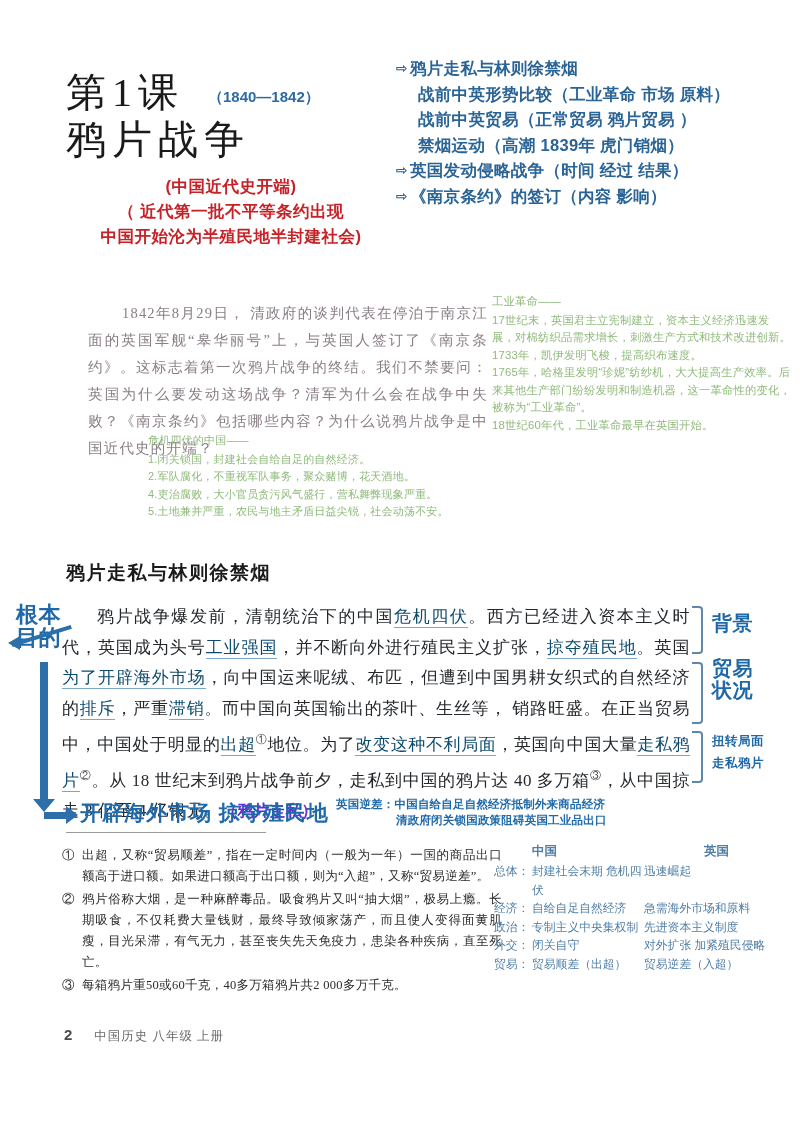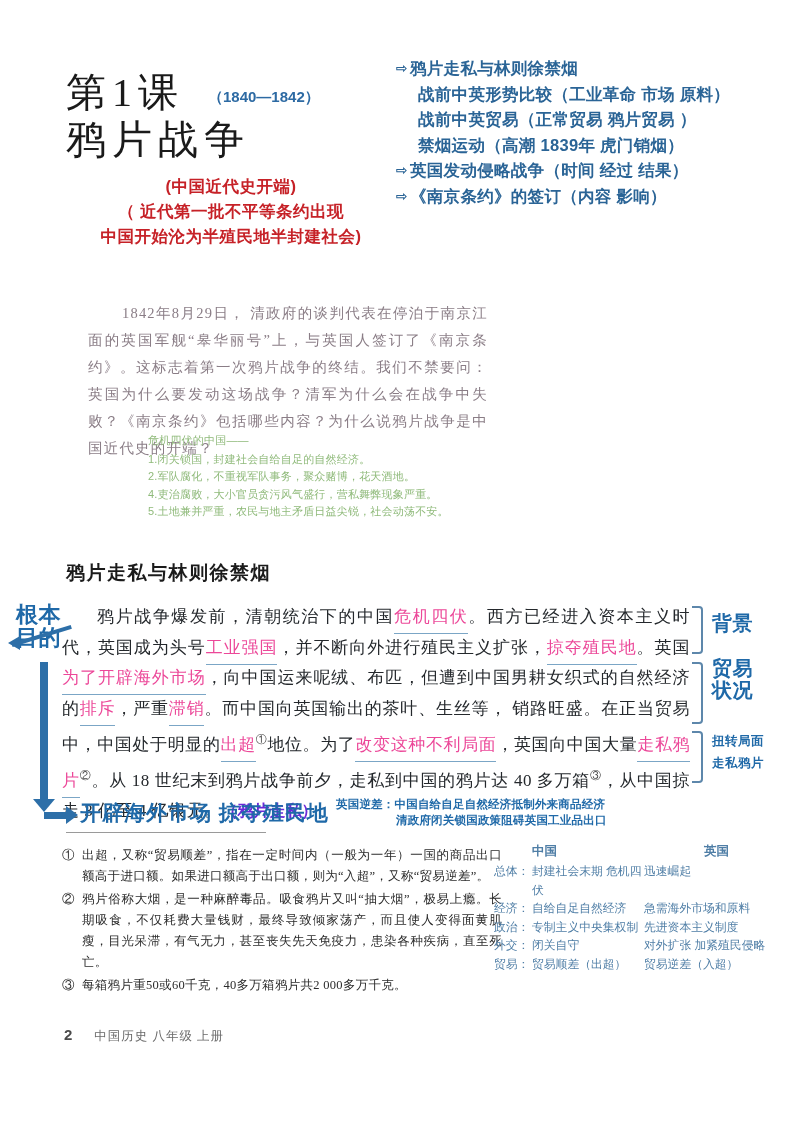--- a/index.html
+++ b/index.html
@@ -95,23 +95,23 @@
 
   
   #body-para{
     left:62px;top:602px;width:628px;
     font-family:"Liberation Serif","DejaVu Serif",serif;
     font-size:17px;line-height:30.5px;color:#24282c;
     letter-spacing:.5px;text-align:justify;
   }
   #body-para .ind{display:inline-block;width:34px;}
   .u-blue{
-    color:#ec4899;
+    color:#0c4a6e;
     border-bottom:1px solid #7ba6c6;
-    padding-bottom:7px;
+    padding-bottom:1px;
   }
   .fn{font-size:11px;vertical-align:super;color:#444;}
   .blue-bold{color:#6d28d9;font-weight:bold;
     font-family:"Liberation Sans","DejaVu Sans",sans-serif;
     font-size:16px;letter-spacing:0;}
 
   
   .brace{
     position:absolute;border:2px solid #5d87ab;border-left:none;
     width:9px;border-radius:0 4px 4px 0;
@@ -250,20 +250,27 @@
   <div class="abs" id="intro"><span class="ind"></span><span>1842年8月29日， 清政府的谈判代表在停泊于南京江面的英国军舰“皋华丽号”上，与英国人签订了《南京条约》。这标志着第一次鸦片战争的终结。我们不禁要问：英国为什么要发动这场战争？清军为什么会在战争中失败？《南京条约》包括哪些内容？为什么说鸦片战争是中国近代史的开端？</span></div>
 
   <div class="abs" id="crisis">
     <div class="hd">危机四伏的中国——</div>
     <div>1.闭关锁国，封建社会自给自足的自然经济。</div>
     <div>2.军队腐化，不重视军队事务，聚众赌博，花天酒地。</div>
     <div>4.吏治腐败，大小官员贪污风气盛行，营私舞弊现象严重。</div>
     <div>5.土地兼并严重，农民与地主矛盾日益尖锐，社会动荡不安。</div>
   </div>
 
+  <div class="abs" id="industrial">
+    <div class="hd">工业革命——</div>
+    <div>17世纪末，英国君主立宪制建立，资本主义经济迅速发展，对棉纺织品需求增长，刺激生产方式和技术改进创新。</div>
+    <div>1733年，凯伊发明飞梭，提高织布速度。</div>
+    <div>1765年，哈格里发明“珍妮”纺纱机，大大提高生产效率。后来其他生产部门纷纷发明和制造机器，这一革命性的变化，被称为“工业革命”。</div>
+    <div>18世纪60年代，工业革命最早在英国开始。</div>
+  </div>
 
   <div class="abs" id="section-head">鸦片走私与林则徐禁烟</div>
 
   <div class="abs" id="body-para"><span class="ind"></span><span id="body-rich"><span>鸦片战争爆发前，清朝统治下的中国</span><span class="u-blue">危机四伏</span><span>。西方已经进入资本主义时代，英国成为头号</span><span class="u-blue">工业强国</span><span>，并不断向外进行殖民主义扩张，</span><span class="u-blue">掠夺殖民地</span><span>。英国</span><span class="u-blue">为了开辟海外市场</span><span>，向中国运来呢绒、布匹，但遭到中国男耕女织式的自然经济的</span><span class="u-blue">排斥</span><span>，严重</span><span class="u-blue">滞销</span><span>。而中国向英国输出的茶叶、生丝等， 销路旺盛。在正当贸易中，中国处于明显的</span><span class="u-blue">出超</span><span class="fn">①</span><span>地位。为了</span><span class="u-blue">改变这种不利局面</span><span>，英国向中国大量</span><span class="u-blue">走私鸦片</span><span class="fn">②</span><span>。从 18 世纪末到鸦片战争前夕，走私到中国的鸦片达 40 多万箱</span><span class="fn">③</span><span>，从中国掠走 3 亿至 4 亿银元。</span><span class="blue-bold">（鸦片走私）</span></span></div>
 
   <div class="abs brace" style="left:692px;top:606px;height:44px;"></div>
   <div class="abs brace-label lbl-big" style="left:712px;top:612px;">背景</div>
 
   <div class="abs brace" style="left:692px;top:662px;height:58px;"></div>
   <div class="abs brace-label lbl-big" style="left:712px;top:657px;">贸易</div>

